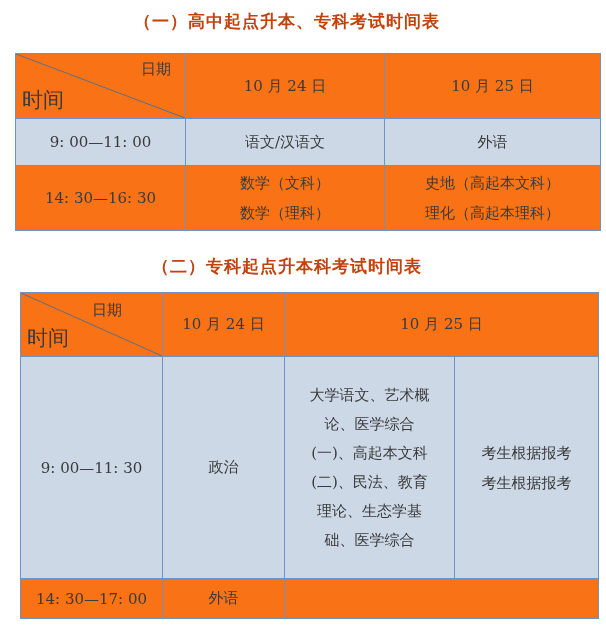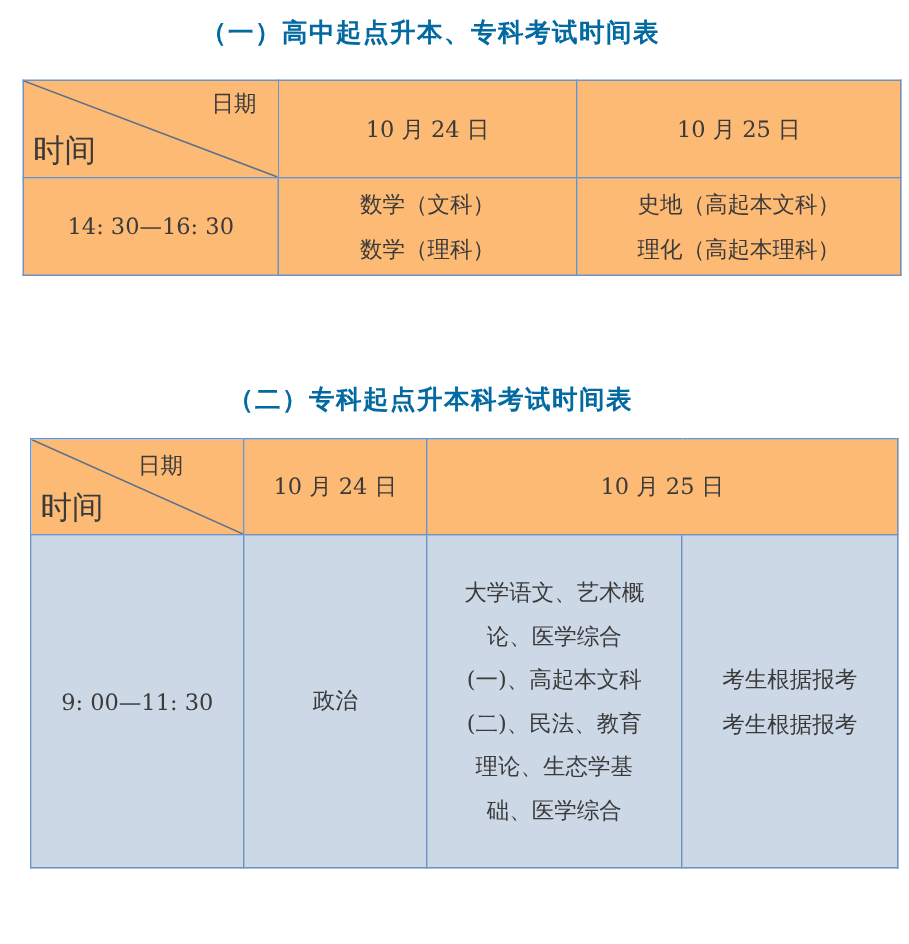--- a/index.html
+++ b/index.html
@@ -1,23 +1,23 @@
 <!DOCTYPE html>
 <html><head>
 <meta charset="utf-8">
 <style>
   html, body { margin:0; padding:0; background:#ffffff; }
   body { width:606px; height:629px; position:relative; overflow:hidden;
          font-family:"DejaVu Serif", "Liberation Serif", serif; color:#333333; }
   .title { position:absolute; left:0; width:574px; text-align:center;
-           font-weight:bold; font-size:17px; color:#0369a1; letter-spacing:1px; }
+           font-weight:bold; font-size:17px; color:#c2410c; letter-spacing:1px; }
   table { position:absolute; border-collapse:collapse; table-layout:fixed; }
   td { border:1.5px solid #6c93c4; text-align:center; vertical-align:middle;
        font-size:15px; padding:0; color:#3a3a3a; }
-  .light { background:#fdba74; }
+  .light { background:#f97316; }
   .dark { background:#cdd8e7; }
   .diag { position:relative; padding:0; }
   .diag svg { position:absolute; left:0; top:0; width:100%; height:100%; }
   .diag .d-top { position:absolute; right:14px; top:6px; font-size:15px; }
   .diag .d-bot { position:absolute; left:6px; bottom:4px; font-size:21px; }
   .line { display:block; line-height:30px;text-align:center; }
   .left-text { text-align:left; padding:0 6px; line-height:31px; }
 </style>
 </head>
 <body>
@@ -34,20 +34,25 @@
       <tr style="height:65px;">
     <td class="light diag">
       <svg preserveAspectRatio="none" viewBox="0 0 100 100">
             <line x1="0" y1="0" x2="100" y2="100" stroke="#5a6f8a" stroke-width="1" vector-effect="non-scaling-stroke"></line>
           </svg>
       <span class="d-top">日期</span>
       <span class="d-bot">时间</span>
     </td>
     <td class="light">10 月 24 日</td>
     <td class="light">10 月 25 日</td>
+  </tr>
+  <tr style="height:47px;">
+    <td class="dark">9: 00—11: 00</td>
+    <td class="dark">语文/汉语文</td>
+    <td class="dark">外语</td>
   </tr>
   <tr style="height:65px;">
     <td class="light">14: 30—16: 30</td>
     <td class="light">
       <span class="line">数学（文科）</span>
       <span class="line">数学（理科）</span>
     </td>
     <td class="light">
       <span class="line">史地（高起本文科）</span>
       <span class="line">理化（高起本理科）</span>
@@ -86,14 +91,19 @@
       <span class="line" style="line-height:29px">(一)、高起本文科</span>
       <span class="line" style="line-height:29px">(二)、民法、教育</span>
       <span class="line" style="line-height:29px">理论、生态学基</span>
       <span class="line" style="line-height:29px">础、医学综合</span>
     </td>
     <td class="dark">
       <span class="line">考生根据报考</span>
       <span class="line">考生根据报考</span>
     </td>
   </tr>
+  <tr style="height:40px;">
+    <td class="light">14: 30—17: 00</td>
+    <td class="light">外语</td>
+    <td class="light" colspan="2"></td>
+  </tr>
 </tbody>
   </table>
 
 </body></html>

